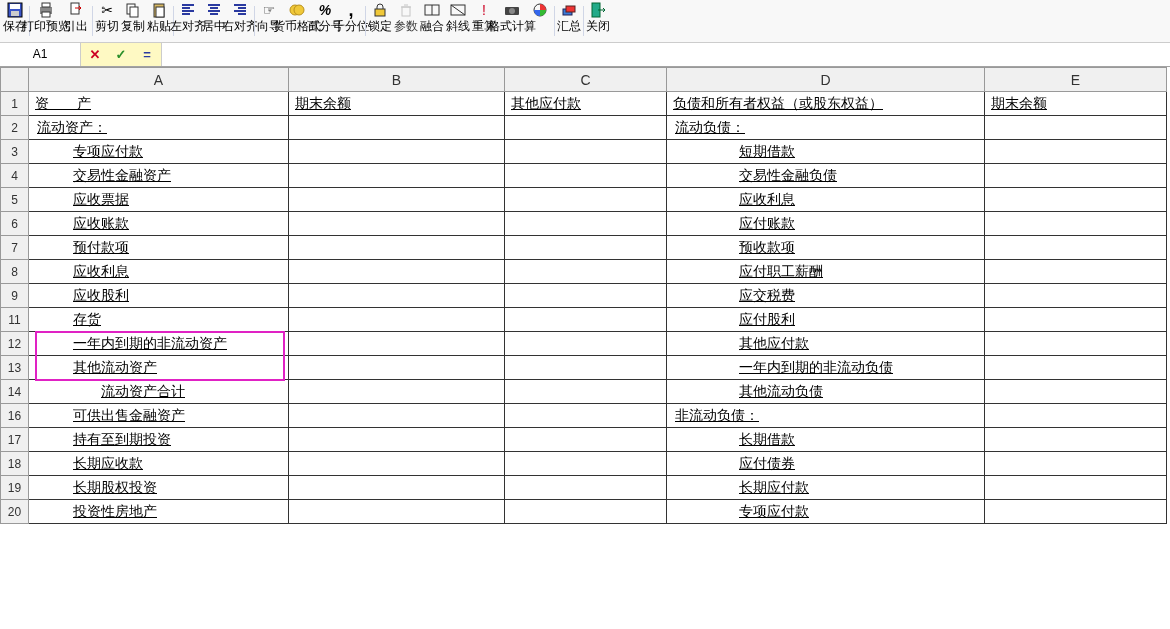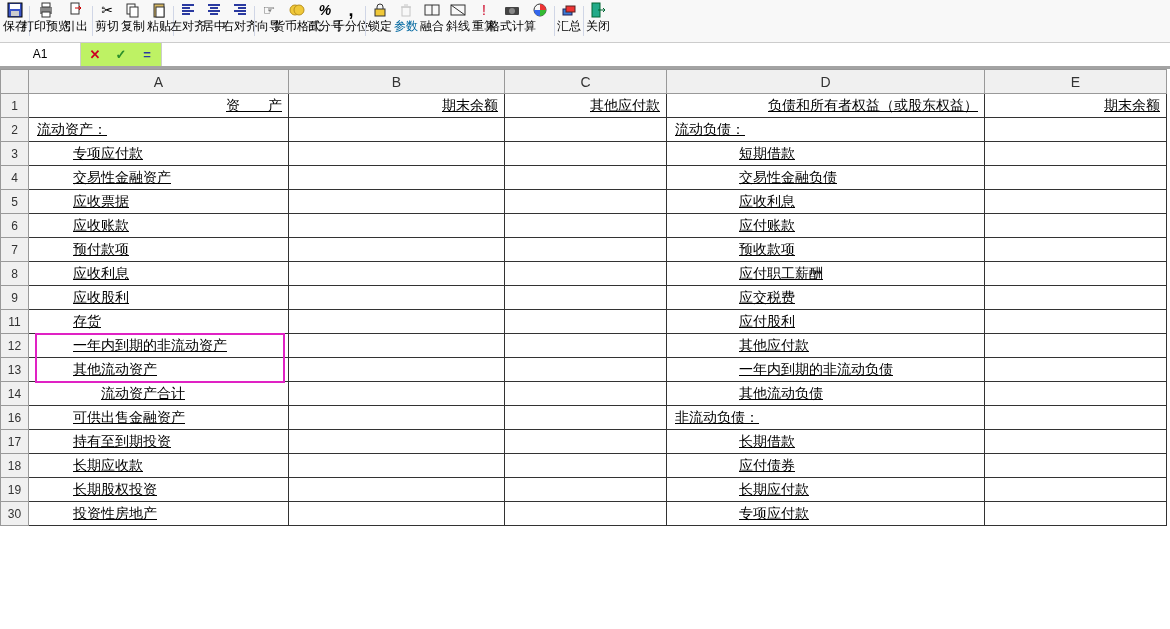--- a/index.html
+++ b/index.html
@@ -41,35 +41,35 @@
     font-size: 14px;
     line-height: 1;
   }
   .tbtn .lbl {
     font-size: 12px;
     line-height: 1;
     margin-top: 2px;
     color: #000;
     white-space: nowrap;
   }
-  .tbtn.disabled .lbl { color: #0369a1; }
+  .tbtn.disabled .lbl { color: #404040; }
   .vsep {
     width: 1px;
     height: 30px;
     background: #d0d6e6;
     margin: 0 1px;
   }
   .ico svg { display:block; }
   
   .formula-row {
     display: flex;
     align-items: stretch;
     height: 23px;
-    border-bottom: 3px solid #a3a3a3;
-    background: #bef264;
+    border-bottom: 1px solid #a3a3a3;
+    background: #fef9c3;
   }
   .cellref {
     width: 80px;
     border-right: 1px solid #ccc;
     background: #fff;
     text-align: center;
     line-height: 23px;
     font-size: 12px;
   }
   .fbtns {
@@ -132,21 +132,21 @@
     background: #f0f0f0;
     border: 1px solid #999;
   }
   .colA { width: 260px; }
   .colB { width: 216px; }
   .colC { width: 162px; }
   .colD { width: 318px; }
   .colE { width: 182px; }
   .rowcol { width: 28px; }
   .underline { text-decoration: underline; }
-  .center { text-align: right; }
+  .center { text-align: left; }
   .indent1 { padding-left: 44px !important; }
   .indent2 { padding-left: 72px !important; }
   .indent0 { padding-left: 8px !important; }
   
   .highlight-box {
     position: absolute;
     border: 2px solid #e022c4;
     pointer-events: none;
     box-sizing: border-box;
   }
@@ -505,21 +505,21 @@
         </tr>
         <tr>
           <td class="rowhdr">19</td>
           <td class="underline indent1">长期股权投资</td>
           <td>&nbsp;</td>
           <td>&nbsp;</td>
           <td class="underline indent2">长期应付款</td>
           <td>&nbsp;</td>
         </tr>
         <tr>
-          <td class="rowhdr">30</td>
+          <td class="rowhdr">20</td>
           <td class="underline indent1">投资性房地产</td>
           <td>&nbsp;</td>
           <td>&nbsp;</td>
           <td class="underline indent2">专项应付款</td>
           <td>&nbsp;</td>
         </tr>
       </tbody>
   </table>
   <div id="hl" class="highlight-box" style="left: 34.5px; top: 263.5px; width: 250px; height: 50px;"></div>
 </div>

